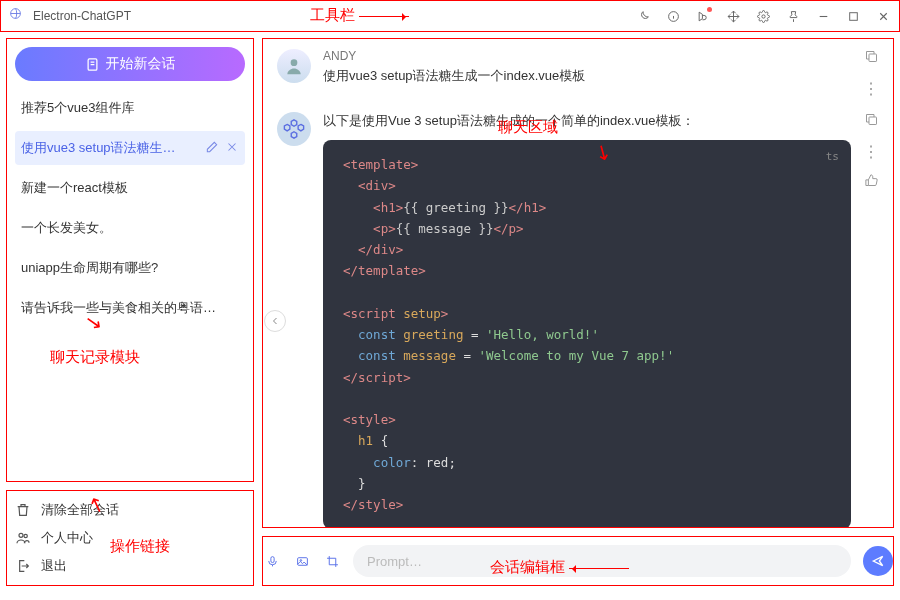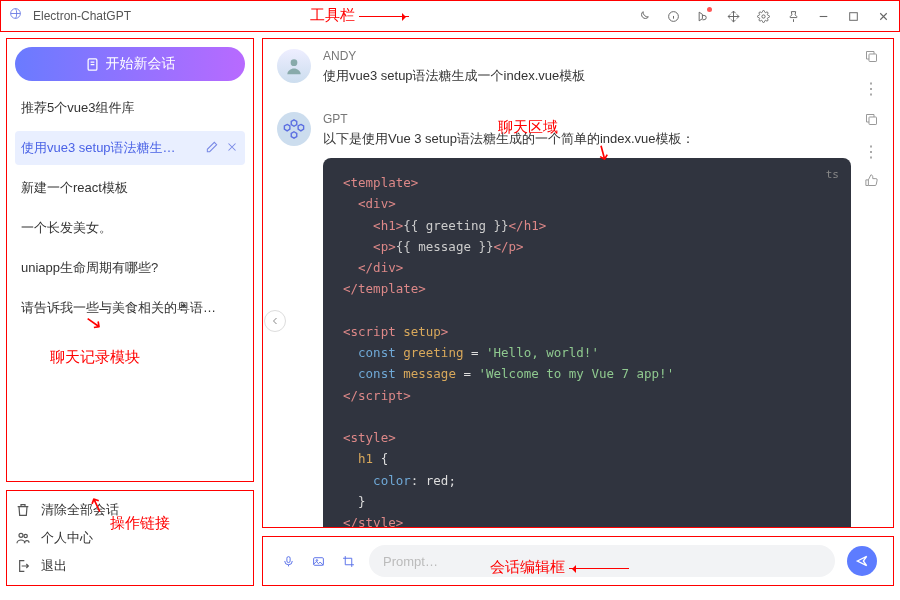--- a/index.html
+++ b/index.html
@@ -39,21 +39,21 @@
 .msg-actions > * { cursor: pointer; }
 
 .code-block { background: #30343f; color: #ddd; border-radius: 8px; margin-top: 10px; padding: 14px 20px; font-family: "Consolas", monospace; font-size: 12.5px; line-height: 1.7; position: relative; }
 .code-lang { position: absolute; top: 8px; right: 12px; color: #888; font-size: 11px; }
 .code-block .kw { color: #6fa8d6; }
 .code-block .tag { color: #d88; }
 .code-block .attr { color: #d8a85b; }
 .code-block .str { color: #8fc98f; }
 .code-block .punc { color: #ccc; }
 
-.input-row { border: 1px solid #f00; height: 50px; display: flex; align-items: center; padding: 0 16px; gap: 12px; position: relative; }
+.input-row { border: 1px solid #f00; height: 50px; display: flex; align-items: center; padding: 0 0; gap: 12px; position: relative; }
 .input-row .tool { color: #5a72e8; cursor: pointer; width: 18px; height: 18px; display:flex; align-items:center; justify-content:center; }
 .input-row .prompt { flex: 1; background: #f2f3f5; border-radius: 16px; height: 32px; padding: 0 14px; border: none; font-size: 13px; color: #888; }
 .input-row .prompt::placeholder { color: #bbb; }
 .send-btn { width: 30px; height: 30px; border-radius: 50%; background: #5d7cff; display: flex; align-items: center; justify-content: center; color: #fff; cursor: pointer; }
 
 .collapse-handle { position: absolute; left: 264px; top: 310px; width: 22px; height: 22px; border: 1px solid #ddd; border-radius: 50%; background: #fff; display: flex; align-items: center; justify-content: center; color: #888; cursor: pointer; z-index: 5; }
 
 
 .anno { position: absolute; color: #f00; font-size: 15px; pointer-events: none; z-index: 10; font-family: "SimSun", serif; }
 .anno .arrow-h { display:inline-block; width:50px; border-top:1px solid #f00; vertical-align: middle; position: relative; }
@@ -214,21 +214,20 @@
         </div>
       </div>
 
       <div class="msg">
         <div class="avatar">
           <svg viewBox="0 0 24 24" fill="none" stroke="#5b6ee1" stroke-width="1.5" style="width:22px;height:22px">
               <path d="M12 2l3 1.7v3.5L12 9 9 7.2V3.7L12 2zM4.5 7l3 1.7v3.5L4.5 14l-3-1.8V8.7L4.5 7zM19.5 7l3 1.7v3.5L19.5 14l-3-1.8V8.7L19.5 7zM12 15l3 1.7v3.5L12 22l-3-1.8v-3.5L12 15z"></path>
             </svg>
         </div>
         <div class="msg-body">
-          <div class="author">GPT</div>
           <div class="text">以下是使用Vue 3 setup语法糖生成的一个简单的index.vue模板：</div>
           <div class="code-block">
             <span class="code-lang">ts</span>
 <span class="tag">&lt;template&gt;</span><br>
 &nbsp;&nbsp;<span class="tag">&lt;div&gt;</span><br>
 &nbsp;&nbsp;&nbsp;&nbsp;<span class="tag">&lt;h1&gt;</span><span class="punc">{{ greeting }}</span><span class="tag">&lt;/h1&gt;</span><br>
 &nbsp;&nbsp;&nbsp;&nbsp;<span class="tag">&lt;p&gt;</span><span class="punc">{{ message }}</span><span class="tag">&lt;/p&gt;</span><br>
 &nbsp;&nbsp;<span class="tag">&lt;/div&gt;</span><br>
 <span class="tag">&lt;/template&gt;</span><br><br>
 <span class="tag">&lt;script <span class="attr">setup</span>&gt;</span><br>
@@ -294,19 +293,19 @@
   <span>工具栏</span>&nbsp;<span class="arrow-h"></span>
 </div>
 <div class="anno" style="left:498px; top:118px;font-family:Liberation Serif, serif;">
   <span>聊天区域</span>
 </div>
 <div class="anno-arrow-diag" style="left:595px; top:140px; transform:rotate(30deg)">↘</div>
 <div class="anno" style="left:50px; top:348px;">
   <span>聊天记录模块</span>
 </div>
 <div class="anno-arrow-diag" style="left:85px; top:310px; transform:rotate(-10deg)">↘</div>
-<div class="anno" style="left:110px; top:514px;">
+<div class="anno" style="left:110px; top:537px;">
   <span>操作链接</span>
 </div>
 <div class="anno-arrow-diag" style="left:88px; top:494px; transform:rotate(200deg)">↘</div>
 <div class="anno" style="left:490px; top:558px;">
   <span>会话编辑框</span>&nbsp;<span class="arrow-h arrow-hr" style="width:60px"></span>
 </div>
 
 </body></html>

